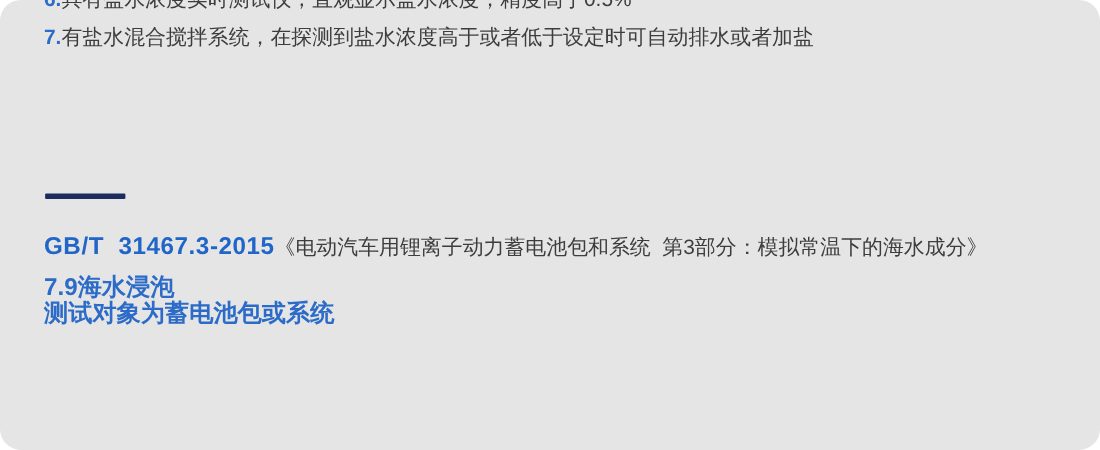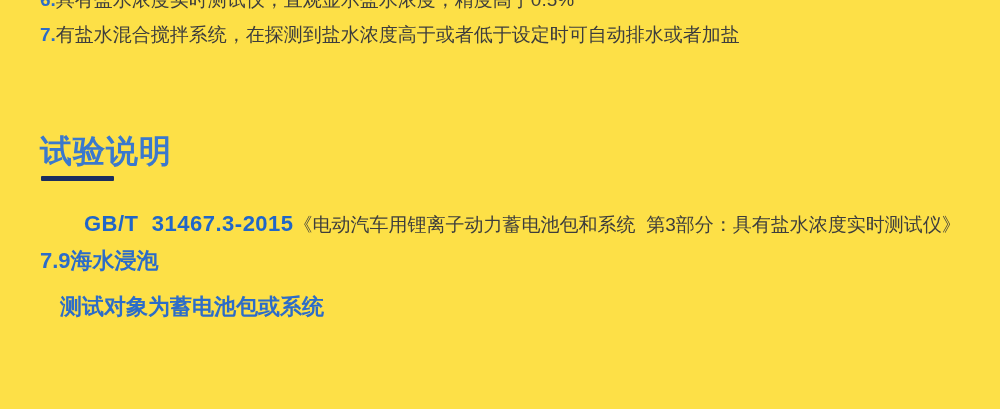--- a/index.html
+++ b/index.html
@@ -1,22 +1,23 @@
 <!DOCTYPE html>
 <html><head>
 <meta charset="utf-8">
 <style>
   html, body { margin: 0; padding: 0; background: #ffffff; }
   .canvas {
     position: relative;
     width: 1000px;
     height: 409px;
-    background: #fde047;
+    background: #e5e5e5;
     overflow: hidden;
     font-family: "Liberation Sans", "DejaVu Sans", sans-serif;
+    border-radius: 19px;
   }
   .line {
     position: absolute;
     left: 40px;
     white-space: pre;
     line-height: 1;
   }
   .list-item { font-size: 19px; color: #3d3d3d; }
   .list-num  { color: #2c6cc8; font-weight: 700; }
   .section-title {
@@ -33,43 +34,41 @@
     height: 5px;
     background: #1b2d5e;
     border-radius: 1px;
   }
   .standard-line { font-size: 19px; color: #3d3d3d; line-height: 26px; }
   .standard-code {
     font-size: 22px;
     font-weight: 600;
     color: #2066c8;
     letter-spacing: 0.5px;
-    margin-left: 44px;
   }
   .clause-heading, .subject-heading, .result-heading {
     font-size: 22px;
     font-weight: 700;
     color: #2c6cc8;
   }
   .body-text { font-size: 19px; color: #3d3d3d; }
 </style>
 </head>
 <body>
 
 <div class="canvas">
 
   <div class="line list-item" style="top:-10px;"><span class="list-num">6.</span><span>具有盐水浓度实时测试仪，直观显示盐水浓度，精度高于0.5%</span></div>
 
   <div class="line list-item" style="top:25px;"><span class="list-num">7.</span><span>有盐水混合搅拌系统，在探测到盐水浓度高于或者低于设定时可自动排水或者加盐</span></div>
 
-  <div class="line section-title" style="top:135px;">试验说明</div>
   <div class="title-underline"></div>
 
-  <div class="line standard-line" style="top:211px;"><span class="standard-code">GB/T  31467.3-2015</span><span>《电动汽车用锂离子动力蓄电池包和系统  第3部分：具有盐水浓度实时测试仪》</span></div>
+  <div class="line standard-line" style="top:211px;"><span class="standard-code">GB/T  31467.3-2015</span><span>《电动汽车用锂离子动力蓄电池包和系统  第3部分：模拟常温下的海水成分》</span></div>
 
   <div class="line clause-heading" style="top:250px;">7.9海水浸泡</div>
 
-  <div class="line subject-heading" style="top:296px;margin-left:20px;">测试对象为蓄电池包或系统</div>
+  <div class="line subject-heading" style="top:274px;">测试对象为蓄电池包或系统</div>
 
 
   <div class="line result-heading" style="top:411px;">试验评定结果</div>
 
 </div>
 
 </body></html>

